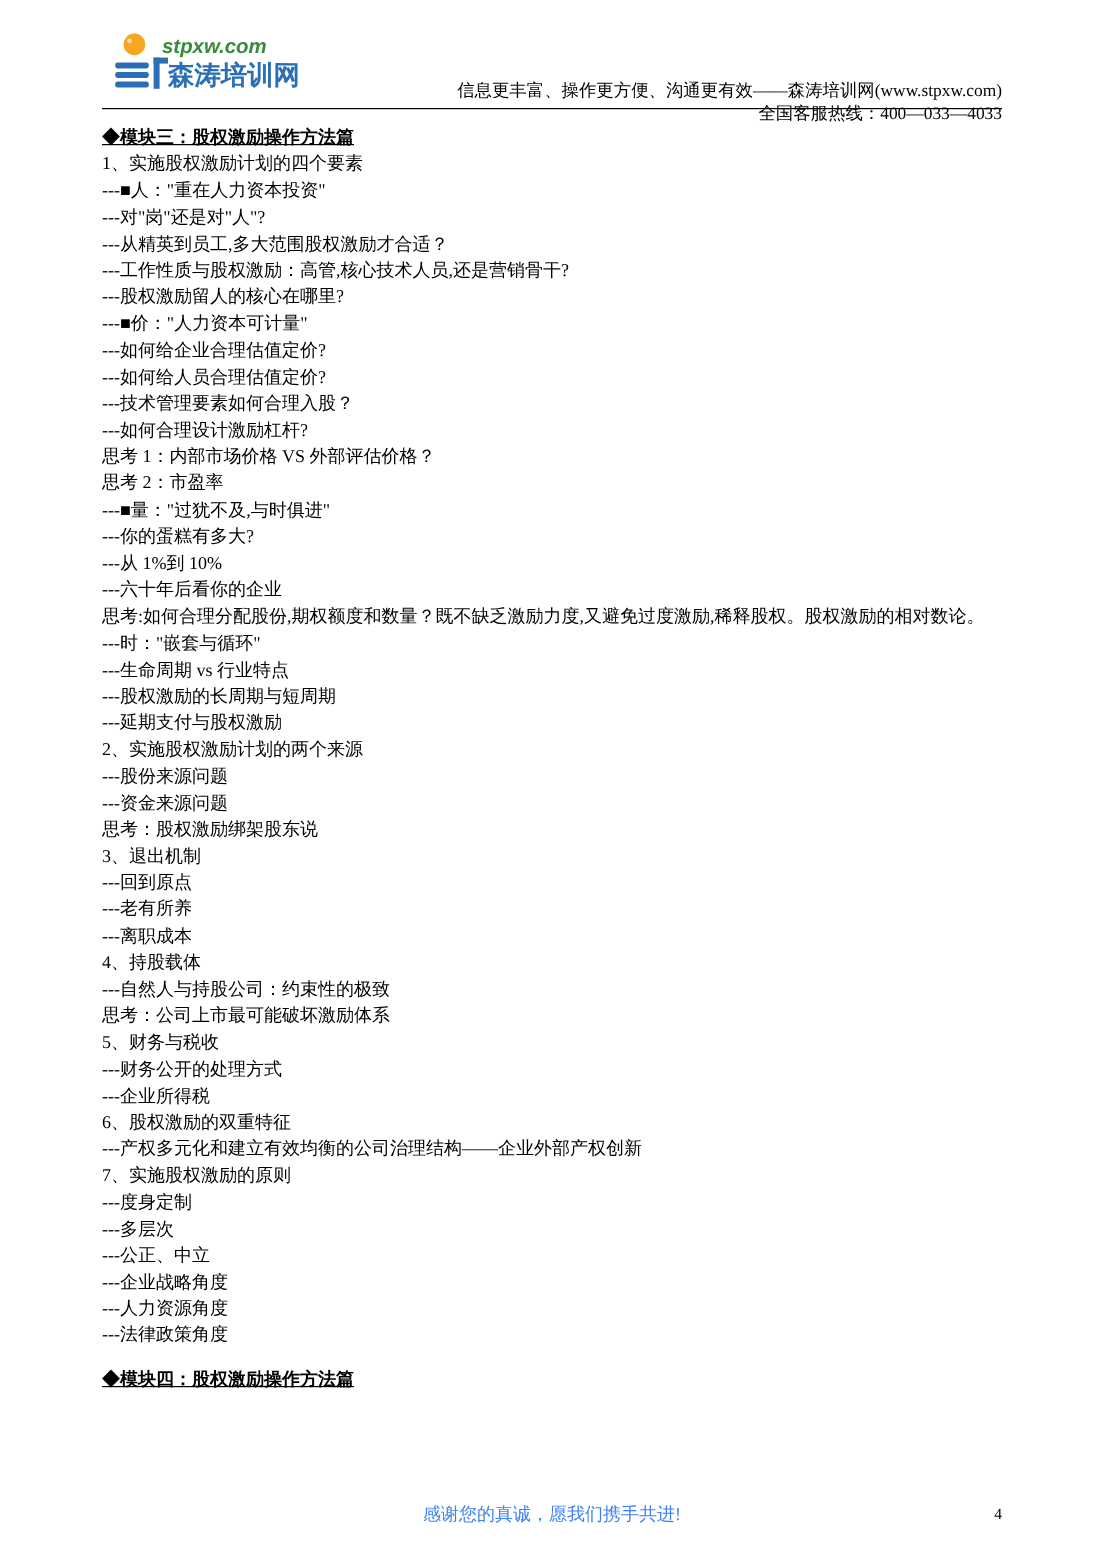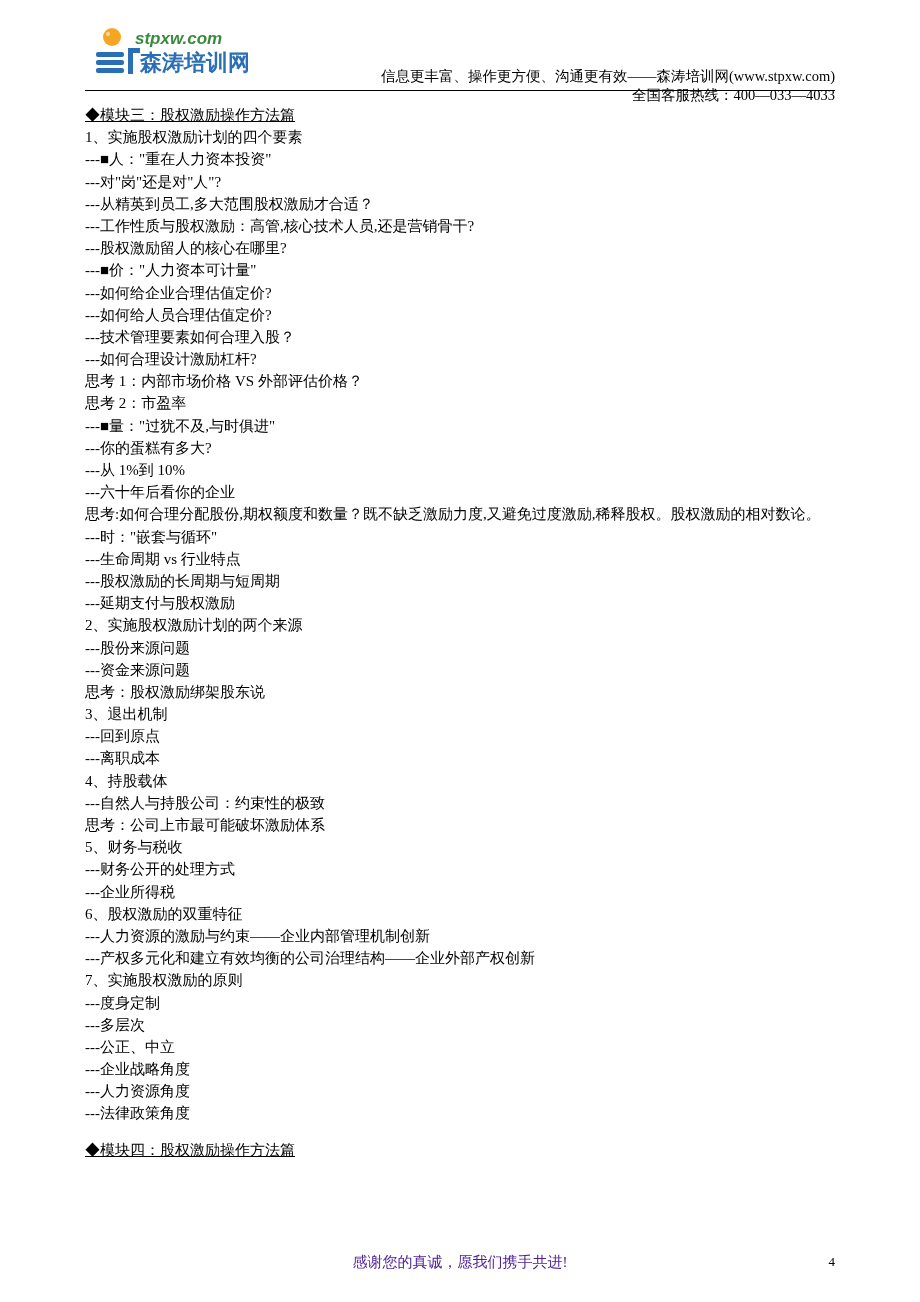--- a/index.html
+++ b/index.html
@@ -39,31 +39,31 @@
     right: 85px;
     top: 90px;
     border-top: 1px solid #000;
   }
   .content {
     padding: 14px 85px 0 85px;
     font-size: 15px;
     line-height: 1.48;
   }
   .module-title {
-    font-weight: normal;
+    font-weight: bold;
     text-decoration: underline;
   }
   .footer {
     position: absolute;
     bottom: 30px;
     left: 0;
     right: 0;
     text-align: center;
     font-size: 15px;
-    color: #4c1d95;
+    color: #3b82f6;
   }
   .page-num {
     position: absolute;
     bottom: 32px;
     right: 85px;
     font-size: 13px;
     color: #000;
   }
 </style>
 </head>
@@ -114,29 +114,29 @@
       <div>---时："嵌套与循环"</div>
       <div>---生命周期 vs 行业特点</div>
       <div>---股权激励的长周期与短周期</div>
       <div>---延期支付与股权激励</div>
       <div>2、实施股权激励计划的两个来源</div>
       <div>---股份来源问题</div>
       <div>---资金来源问题</div>
       <div>思考：股权激励绑架股东说</div>
       <div>3、退出机制</div>
       <div>---回到原点</div>
+      <div>---老有所养</div>
       <div>---离职成本</div>
       <div>4、持股载体</div>
       <div>---自然人与持股公司：约束性的极致</div>
       <div>思考：公司上市最可能破坏激励体系</div>
       <div>5、财务与税收</div>
       <div>---财务公开的处理方式</div>
       <div>---企业所得税</div>
       <div>6、股权激励的双重特征</div>
-      <div>---人力资源的激励与约束——企业内部管理机制创新</div>
       <div>---产权多元化和建立有效均衡的公司治理结构——企业外部产权创新</div>
       <div>7、实施股权激励的原则</div>
       <div>---度身定制</div>
       <div>---多层次</div>
       <div>---公正、中立</div>
       <div>---企业战略角度</div>
       <div>---人力资源角度</div>
       <div>---法律政策角度</div>
     </div>
   <div style="height:14px"></div>

